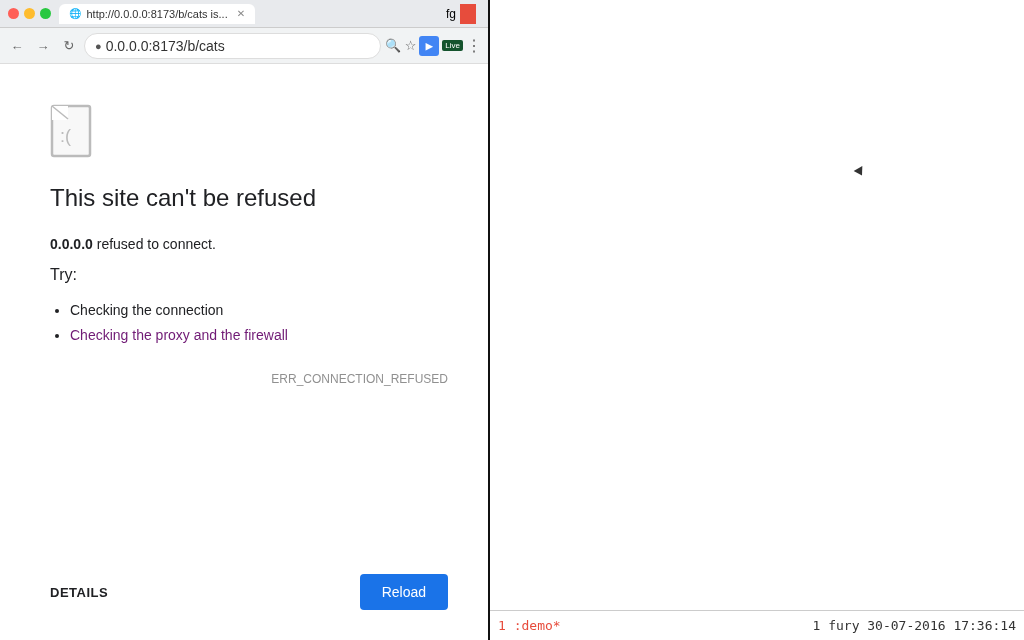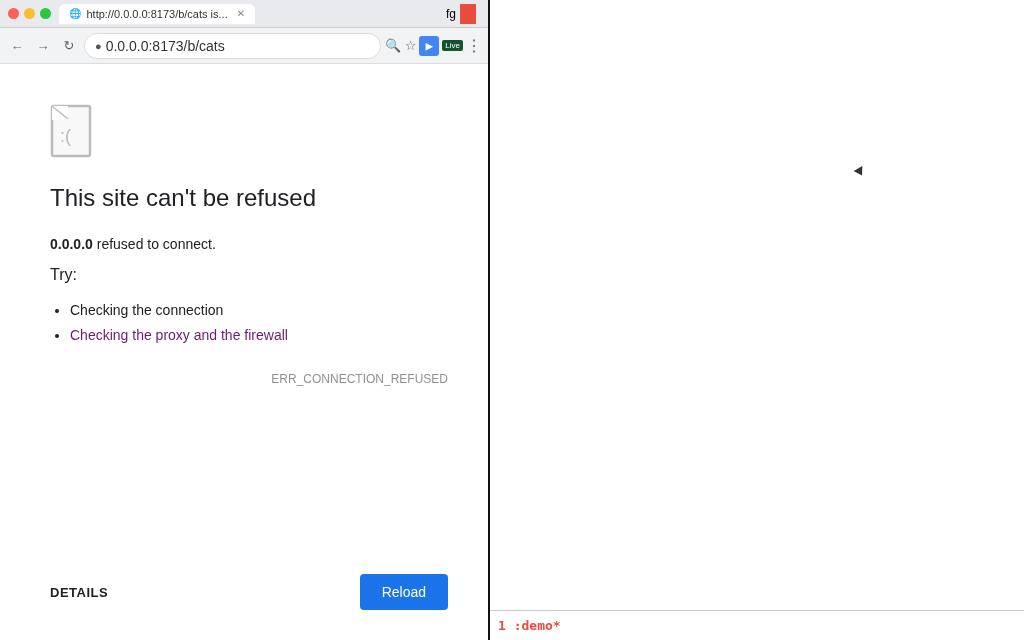--- a/index.html
+++ b/index.html
@@ -231,21 +231,20 @@
       margin-left: 24px;
     }
 
     
     #terminal-panel {
       flex: 1;
       height: 640px;
       background: #fff;
       display: flex;
       flex-direction: column;
-      font-weight: bold;
     }
 
     #terminal-top {
       flex: 1;
       background: #fff;
       position: relative;
     }
 
     
     .mouse-cursor {
@@ -360,15 +359,16 @@
 
 <div id="terminal-panel">
 
   <div id="terminal-top">
 
     <div class="mouse-cursor"></div>
   </div>
 
   <div id="terminal-bottom">
     <span class="tmux-status-left">1 :demo*</span>
+    <span class="tmux-status-right">1  fury  30-07-2016  17:36:14</span>
   </div>
 
 </div>
 
 </body></html>

